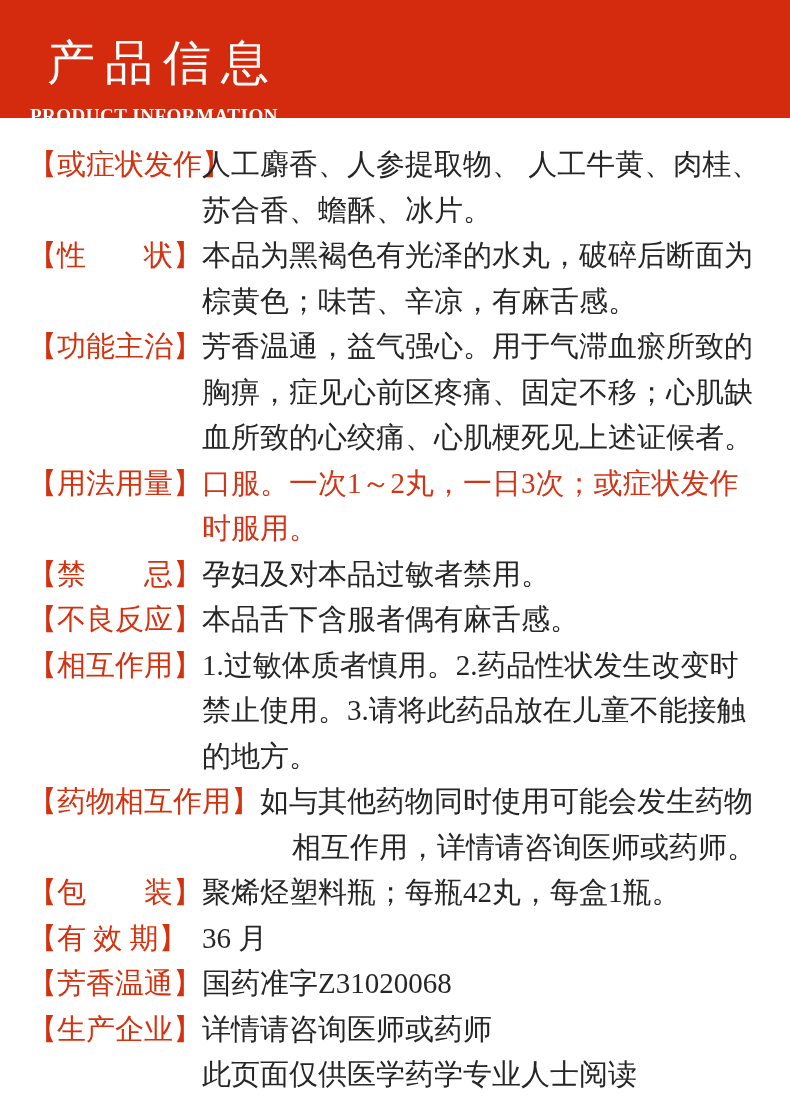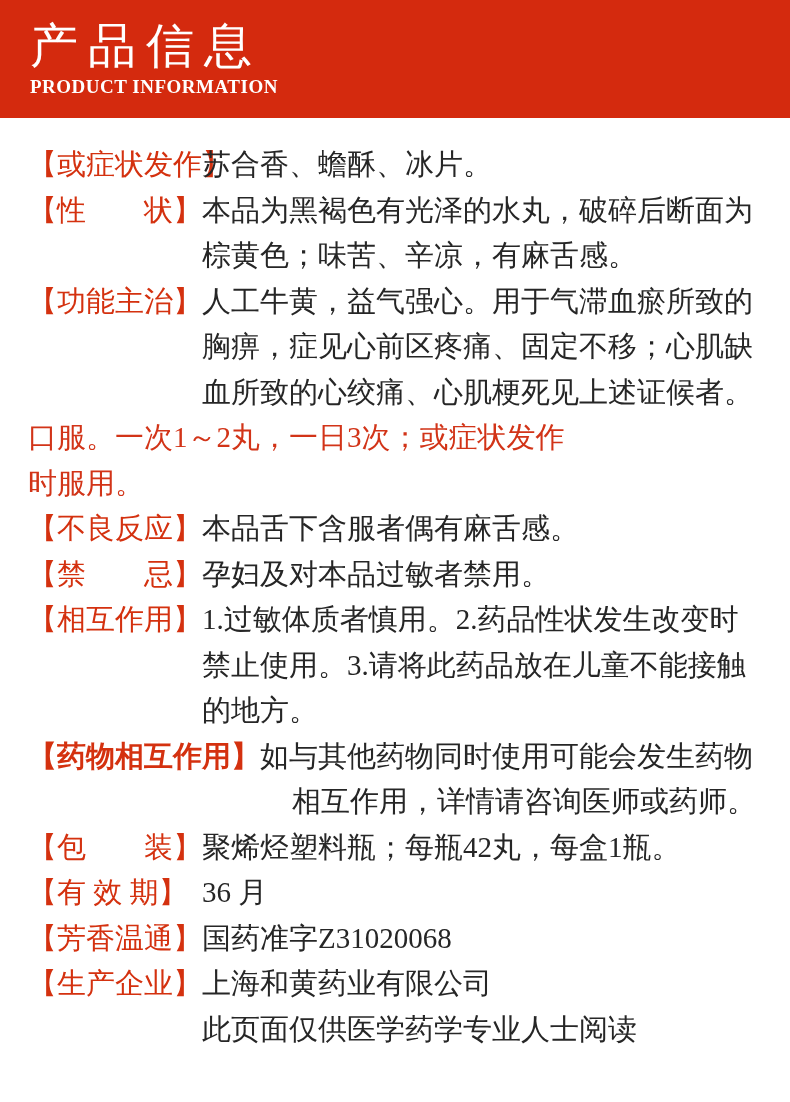--- a/index.html
+++ b/index.html
@@ -19,21 +19,21 @@
   
   .banner {
     box-sizing: border-box;
     width: 100%;
     height: 118px;
     background: var(--header_bg, #d42a0e);
     color: var(--header_text, #ffffff);
     padding: 20px 0 0 30px;
   }
   .banner h1 {
-    margin: 0;
+    margin: 17px;
     font-size: 48px;
     line-height: 52px;
     font-weight: normal;
     letter-spacing: 10px;
     white-space: nowrap;
   }
   .banner .subtitle {
     margin-top: 5px;
     font-size: 19px;
     line-height: 20px;
@@ -54,21 +54,20 @@
     align-items: flex-start;
   }
   .lbl {
     flex: none;
     width: 174px;
     color: var(--label_red, #d4310f);
     white-space: pre;
   }
   .lbl.wide {
     width: 232px;
-    font-weight: bold;
   }
   .content {
     flex: 1;
     min-width: 0;
   }
   .line {
     white-space: nowrap;
   }
   .row-dosage .line {
     color: var(--dosage_red, #d23418);
@@ -88,59 +87,61 @@
   <header class="banner">
     <h1>产品信息</h1>
     <div class="subtitle">PRODUCT INFORMATION</div>
   </header>
 
   <main class="info-list">
 
     <div class="row">
       <span class="lbl">【或症状发作】</span>
       <div class="content">
+        <div class="line">人工麝香、人参提取物、 人工牛黄、肉桂、</div>
         <div class="line">苏合香、蟾酥、冰片。</div>
       </div>
     </div>
 
     <div class="row">
       <span class="lbl">【性　　状】</span>
       <div class="content">
         <div class="line">本品为黑褐色有光泽的水丸，破碎后断面为</div>
         <div class="line">棕黄色；味苦、辛凉，有麻舌感。</div>
       </div>
     </div>
 
     <div class="row">
       <span class="lbl">【功能主治】</span>
       <div class="content">
-        <div class="line">人工牛黄，益气强心。用于气滞血瘀所致的</div>
+        <div class="line">芳香温通，益气强心。用于气滞血瘀所致的</div>
         <div class="line">胸痹，症见心前区疼痛、固定不移；心肌缺</div>
         <div class="line">血所致的心绞痛、心肌梗死见上述证候者。</div>
       </div>
     </div>
 
     <div class="row row-dosage">
+      <span class="lbl">【用法用量】</span>
       <div class="content">
         <div class="line">口服。一次1～2丸，一日3次；或症状发作</div>
         <div class="line">时服用。</div>
       </div>
     </div>
 
     <div class="row">
-      <span class="lbl">【不良反应】</span>
+      <span class="lbl">【禁　　忌】</span>
       <div class="content">
-        <div class="line">本品舌下含服者偶有麻舌感。</div>
+        <div class="line">孕妇及对本品过敏者禁用。</div>
       </div>
     </div>
 
     <div class="row">
-      <span class="lbl">【禁　　忌】</span>
+      <span class="lbl">【不良反应】</span>
       <div class="content">
-        <div class="line">孕妇及对本品过敏者禁用。</div>
+        <div class="line">本品舌下含服者偶有麻舌感。</div>
       </div>
     </div>
 
     <div class="row">
       <span class="lbl">【相互作用】</span>
       <div class="content">
         <div class="line">1.过敏体质者慎用。2.药品性状发生改变时</div>
         <div class="line">禁止使用。3.请将此药品放在儿童不能接触</div>
         <div class="line">的地方。</div>
       </div>
@@ -171,21 +172,21 @@
     <div class="row">
       <span class="lbl">【芳香温通】</span>
       <div class="content">
         <div class="line">国药准字Z31020068</div>
       </div>
     </div>
 
     <div class="row">
       <span class="lbl">【生产企业】</span>
       <div class="content">
-        <div class="line">上海和黄药业有限公司</div>
+        <div class="line">详情请咨询医师或药师</div>
       </div>
     </div>
 
     <div class="footer-row">
       <div class="line">此页面仅供医学药学专业人士阅读</div>
     </div>
 
   </main>
 </div>
 

